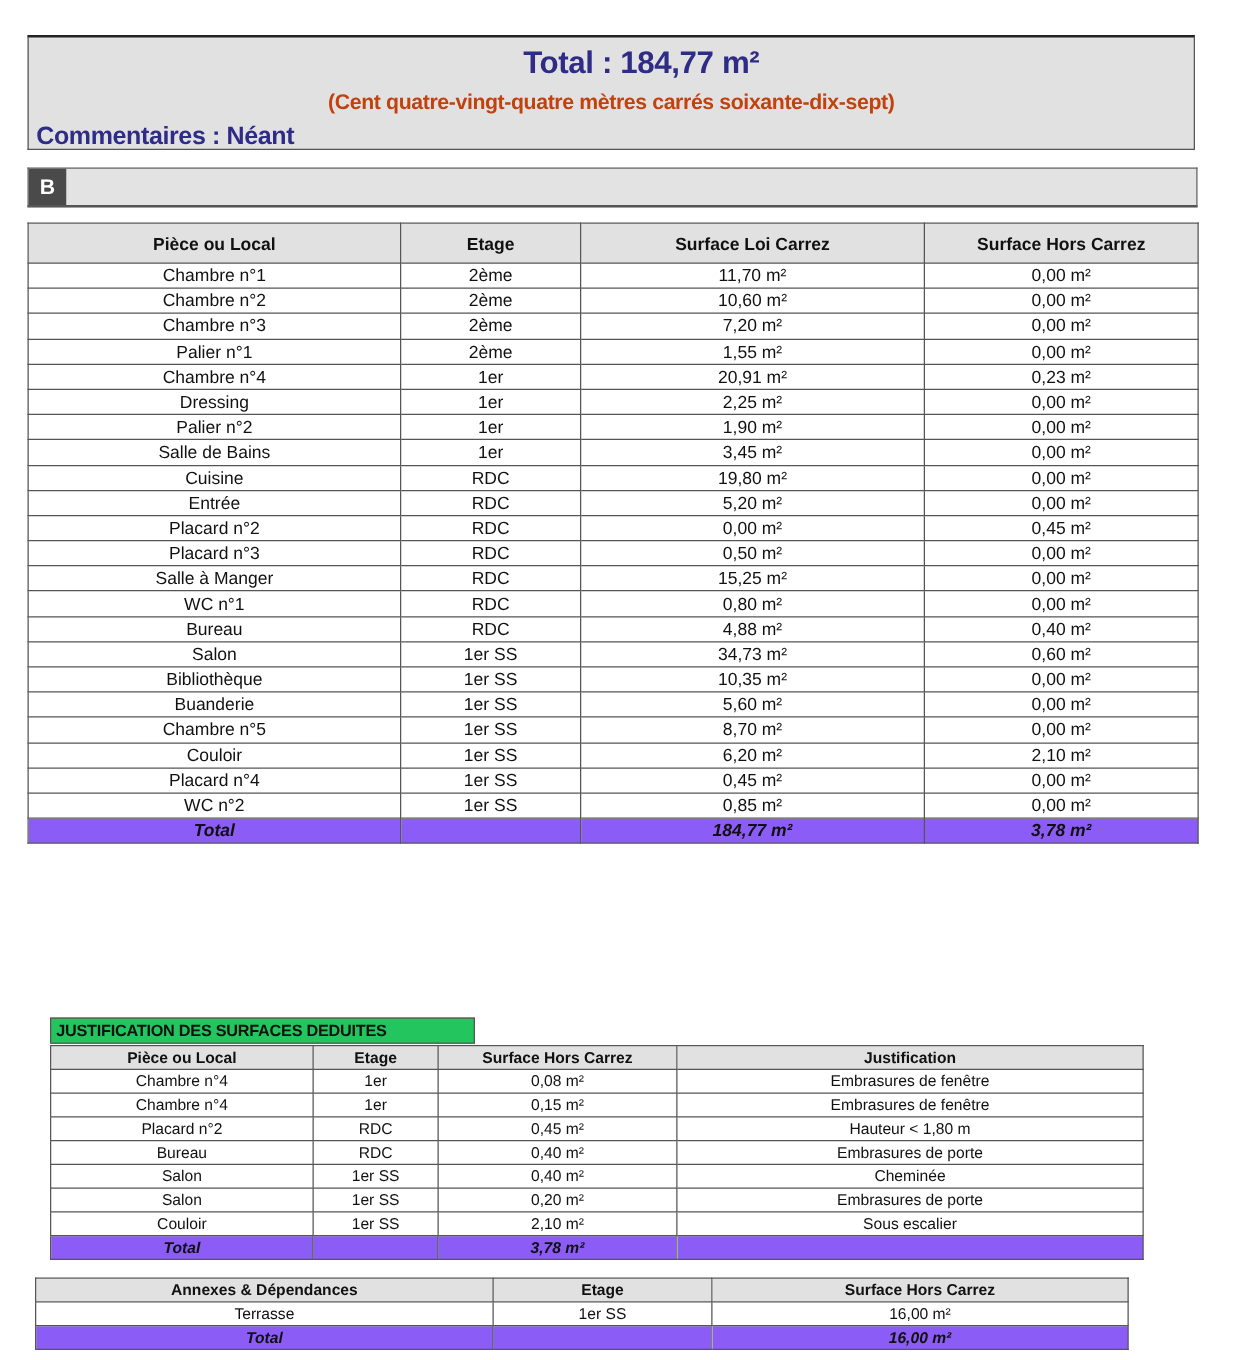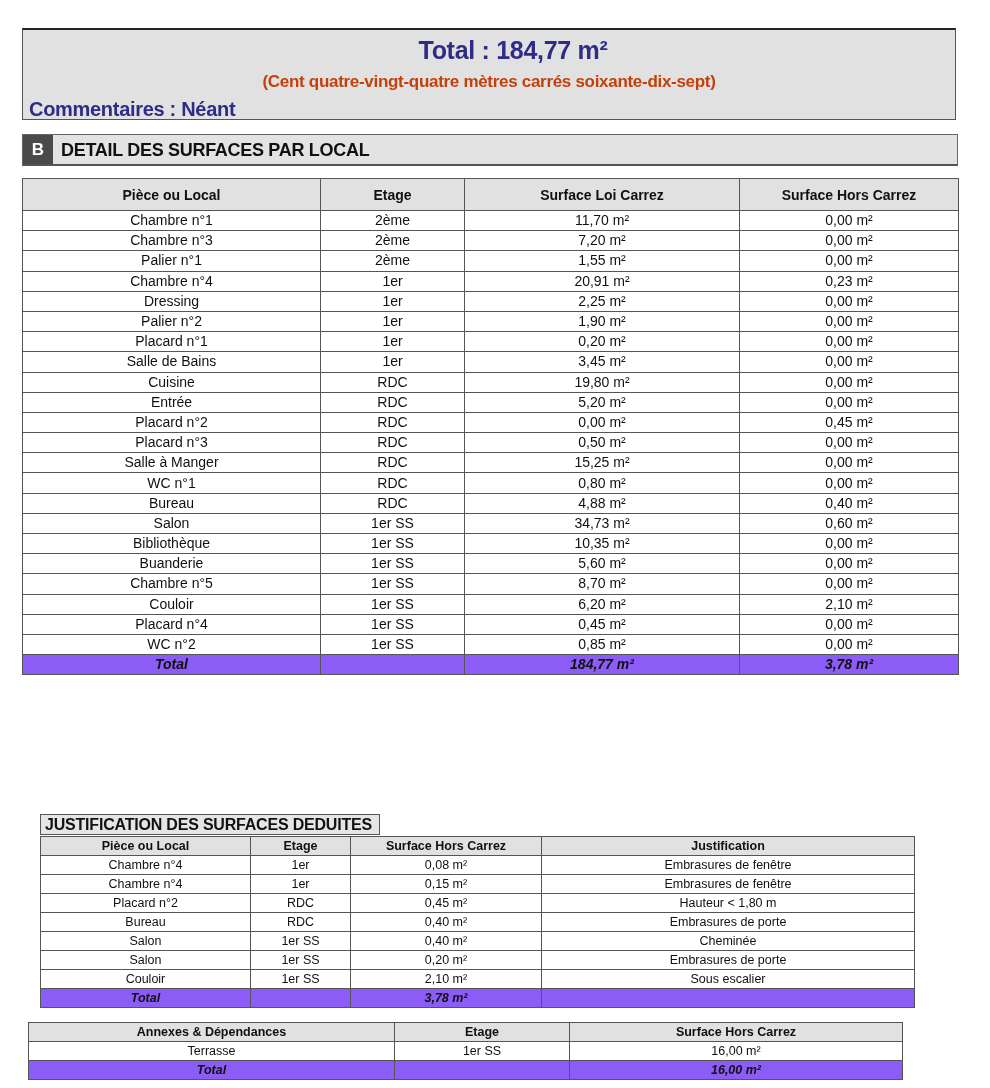--- a/index.html
+++ b/index.html
@@ -40,43 +40,42 @@
   td, th { border: 1.5px solid #555; text-align: center; padding: 0; overflow: hidden; white-space: nowrap; }
   th { background: #e1e1e1; font-weight: bold; }
   tr.total-row td { background: #8b5cf6; font-weight: bold; font-style: italic; }
 
   #main-table { left: 22px; top: 178px; width: 936px; font-size: 14px; }
   #main-table th { height: 31px; font-size: 14px; }
   #main-table td { height: 19.2px; line-height: 19px; }
 
   .just-title {
     position: absolute; left: 40px; top: 814px; width: 340px; height: 21px;
-    border: 1.5px solid #555; box-sizing: border-box; background: #e5e5e5;
-    font-weight: bold; font-size: 16px; line-height: 19px; padding-left: 4px; letter-spacing: -0.2px;
+    border: 1.5px solid #555; box-sizing: border-box; background: #22c55e;
+    font-weight: bold; font-size: 13px; line-height: 19px; padding-left: 4px; letter-spacing: -0.2px;
   }
   #just-table { left: 40px; top: 836px; width: 874px; font-size: 12.5px; }
   #just-table th { height: 18px; font-size: 12.5px; }
   #just-table td { height: 18px; line-height: 18px; }
 
   #annex-table { left: 28px; top: 1022px; width: 874px; font-size: 12.5px; }
   #annex-table th { height: 18px; font-size: 12.5px; }
   #annex-table td { height: 18px; line-height: 18px; }
 </style>
 </head>
 <body>
 
 <div class="summary">
   <div class="total">Total : 184,77 m²</div>
   <div class="words">(Cent quatre-vingt-quatre mètres carrés soixante-dix-sept)</div>
   <div class="comments">Commentaires : Néant</div>
 </div>
 
 <div class="section-b">
   <div class="letter">B</div>
-  <div class="title">DETAIL DES SURFACES PAR LOCAL</div>
 </div>
 
 <table id="main-table">
   <colgroup>
     <col style="width:298px">
       <col style="width:144px">
       <col style="width:275px">
       <col style="width:219px">
   </colgroup>
   <thead>
@@ -88,20 +87,26 @@
       </tr>
     </thead>
   <tbody id="main-body">
       <tr>
         <td>Chambre n°1</td>
         <td>2ème</td>
         <td>11,70 m²</td>
         <td>0,00 m²</td>
       </tr>
       <tr>
+        <td>Chambre n°2</td>
+        <td>2ème</td>
+        <td>10,60 m²</td>
+        <td>0,00 m²</td>
+      </tr>
+      <tr>
         <td>Chambre n°3</td>
         <td>2ème</td>
         <td>7,20 m²</td>
         <td>0,00 m²</td>
       </tr>
       <tr>
         <td>Palier n°1</td>
         <td>2ème</td>
         <td>1,55 m²</td>
         <td>0,00 m²</td>
@@ -115,26 +120,20 @@
       <tr>
         <td>Dressing</td>
         <td>1er</td>
         <td>2,25 m²</td>
         <td>0,00 m²</td>
       </tr>
       <tr>
         <td>Palier n°2</td>
         <td>1er</td>
         <td>1,90 m²</td>
-        <td>0,00 m²</td>
-      </tr>
-      <tr>
-        <td>Placard n°1</td>
-        <td>1er</td>
-        <td>0,20 m²</td>
         <td>0,00 m²</td>
       </tr>
       <tr>
         <td>Salle de Bains</td>
         <td>1er</td>
         <td>3,45 m²</td>
         <td>0,00 m²</td>
       </tr>
       <tr>
         <td>Cuisine</td>

